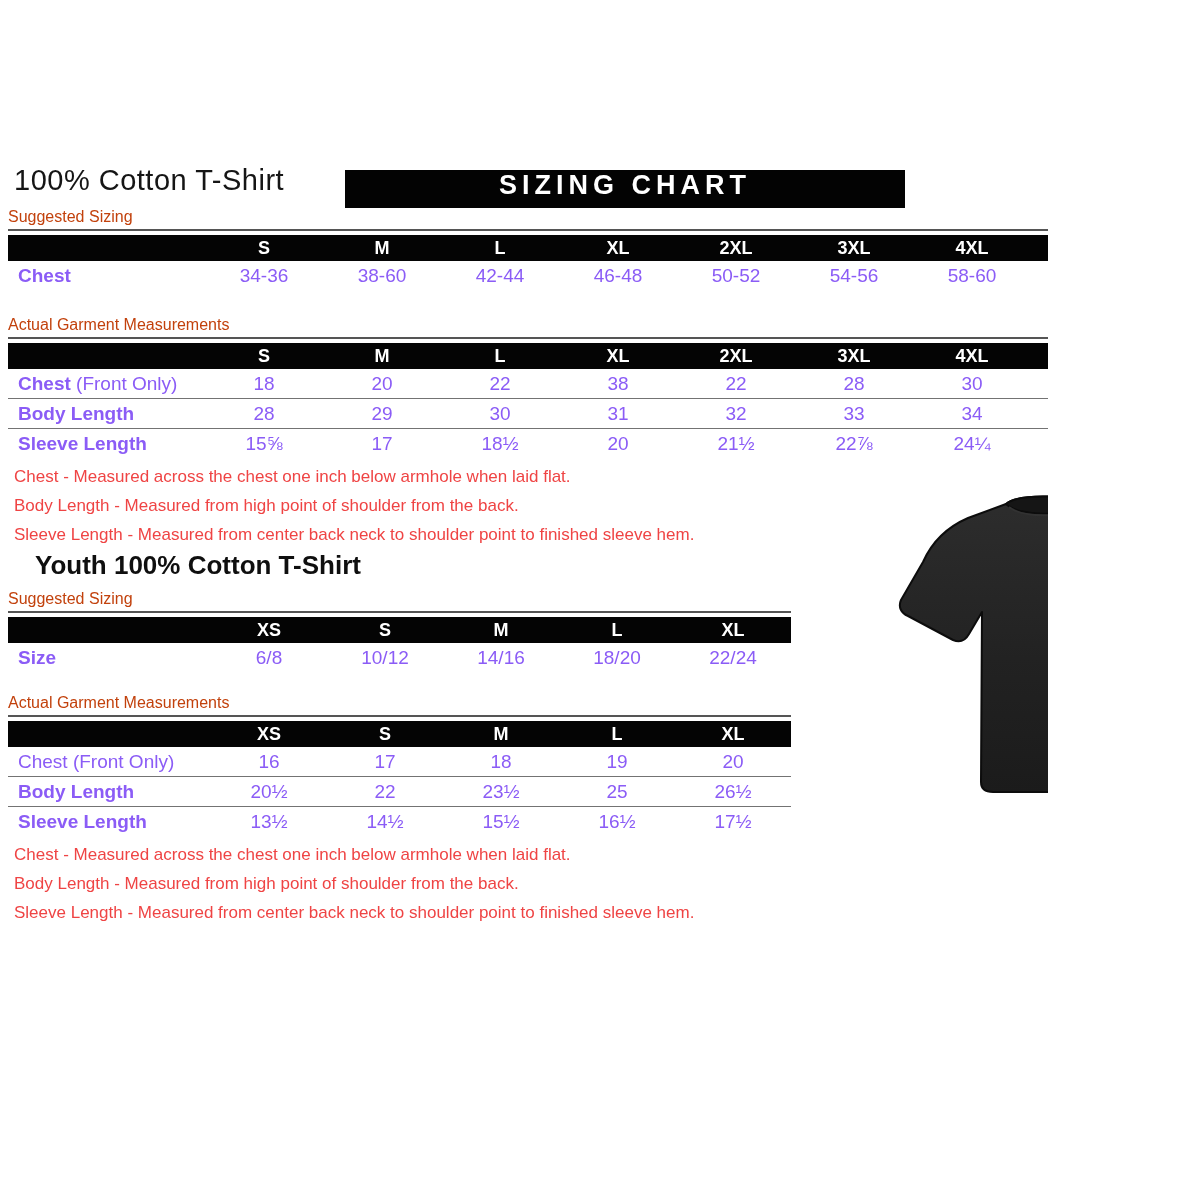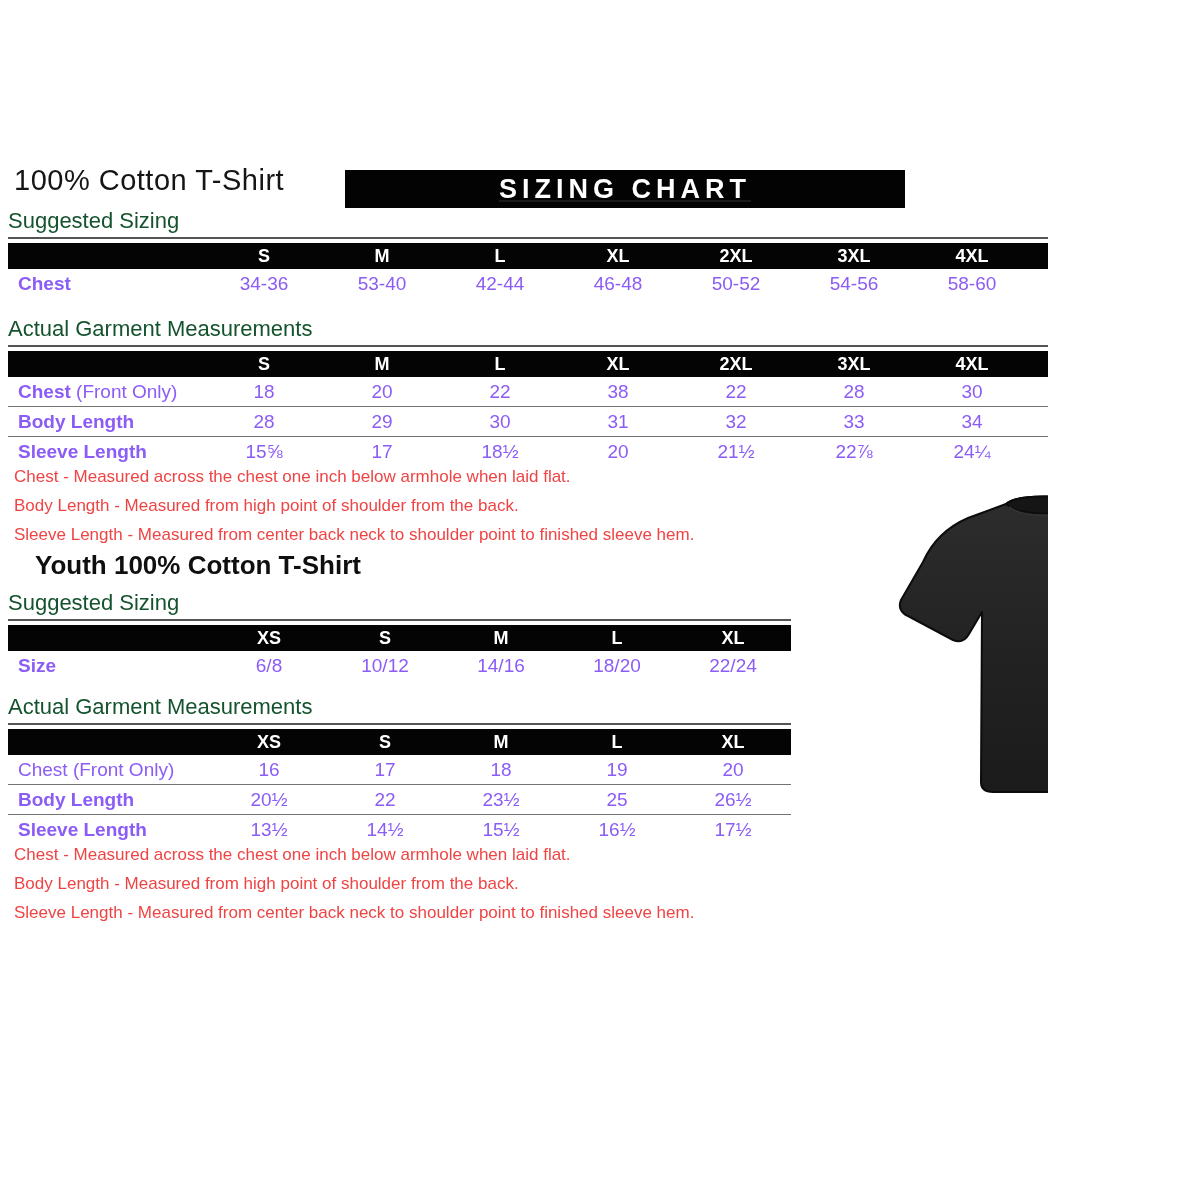--- a/index.html
+++ b/index.html
@@ -6,25 +6,25 @@
   html,body { background:#ffffff; }
   .canvas {
     position:relative; width:1048px; height:1200px; background:#ffffff;
     font-family:"Liberation Sans", sans-serif; color:#1a1a1a; overflow:hidden;
   }
   .abs { position:absolute; }
 
   .page-title { left:14px; top:164px; font-size:29px; font-weight:400; color:#151515; letter-spacing:0.5px; }
   .banner {
     left:345px; top:170px; width:560px; height:38px; background:#030303;
-    display:flex; align-items:center; justify-content:center;text-decoration:underline;
+    display:flex; align-items:flex-start; justify-content:center;
   }
   .banner span { color:#ffffff; font-size:27px; font-weight:700; letter-spacing:5px; }
 
-  .section-label { font-size:22px; color:#14532d; margin-bottom:3px; }
+  .section-label { font-size:16px; color:#c2410c; margin-bottom:3px; }
   .rule { height:2px; background:#555555; margin-bottom:4px; }
 
   table.tbl { border-collapse:separate; border-spacing:0; table-layout:fixed; }
   .tbl th {
     background:#040404; color:#ffffff; font-weight:700; font-size:18px;
     text-align:center; height:26px; padding:0;
   }
   .tbl td { text-align:center; font-size:19px; color:#8b5cf6; height:30px; padding:0; }
   .tbl td.lbl { text-align:left; padding-left:10px; }
   .tbl .b { font-weight:700; }
@@ -73,21 +73,21 @@
           <th>2XL</th>
           <th>3XL</th>
           <th>4XL</th>
           <th>5XL</th>
         </tr>
       </thead>
       <tbody>
         <tr>
           <td class="lbl"><span class="b">Chest</span></td>
           <td>34-36</td>
-          <td>53-40</td>
+          <td>38-60</td>
           <td>42-44</td>
           <td>46-48</td>
           <td>50-52</td>
           <td>54-56</td>
           <td>58-60</td>
           <td>62-64</td>
         </tr>
       </tbody>
     </table>
   </div>

